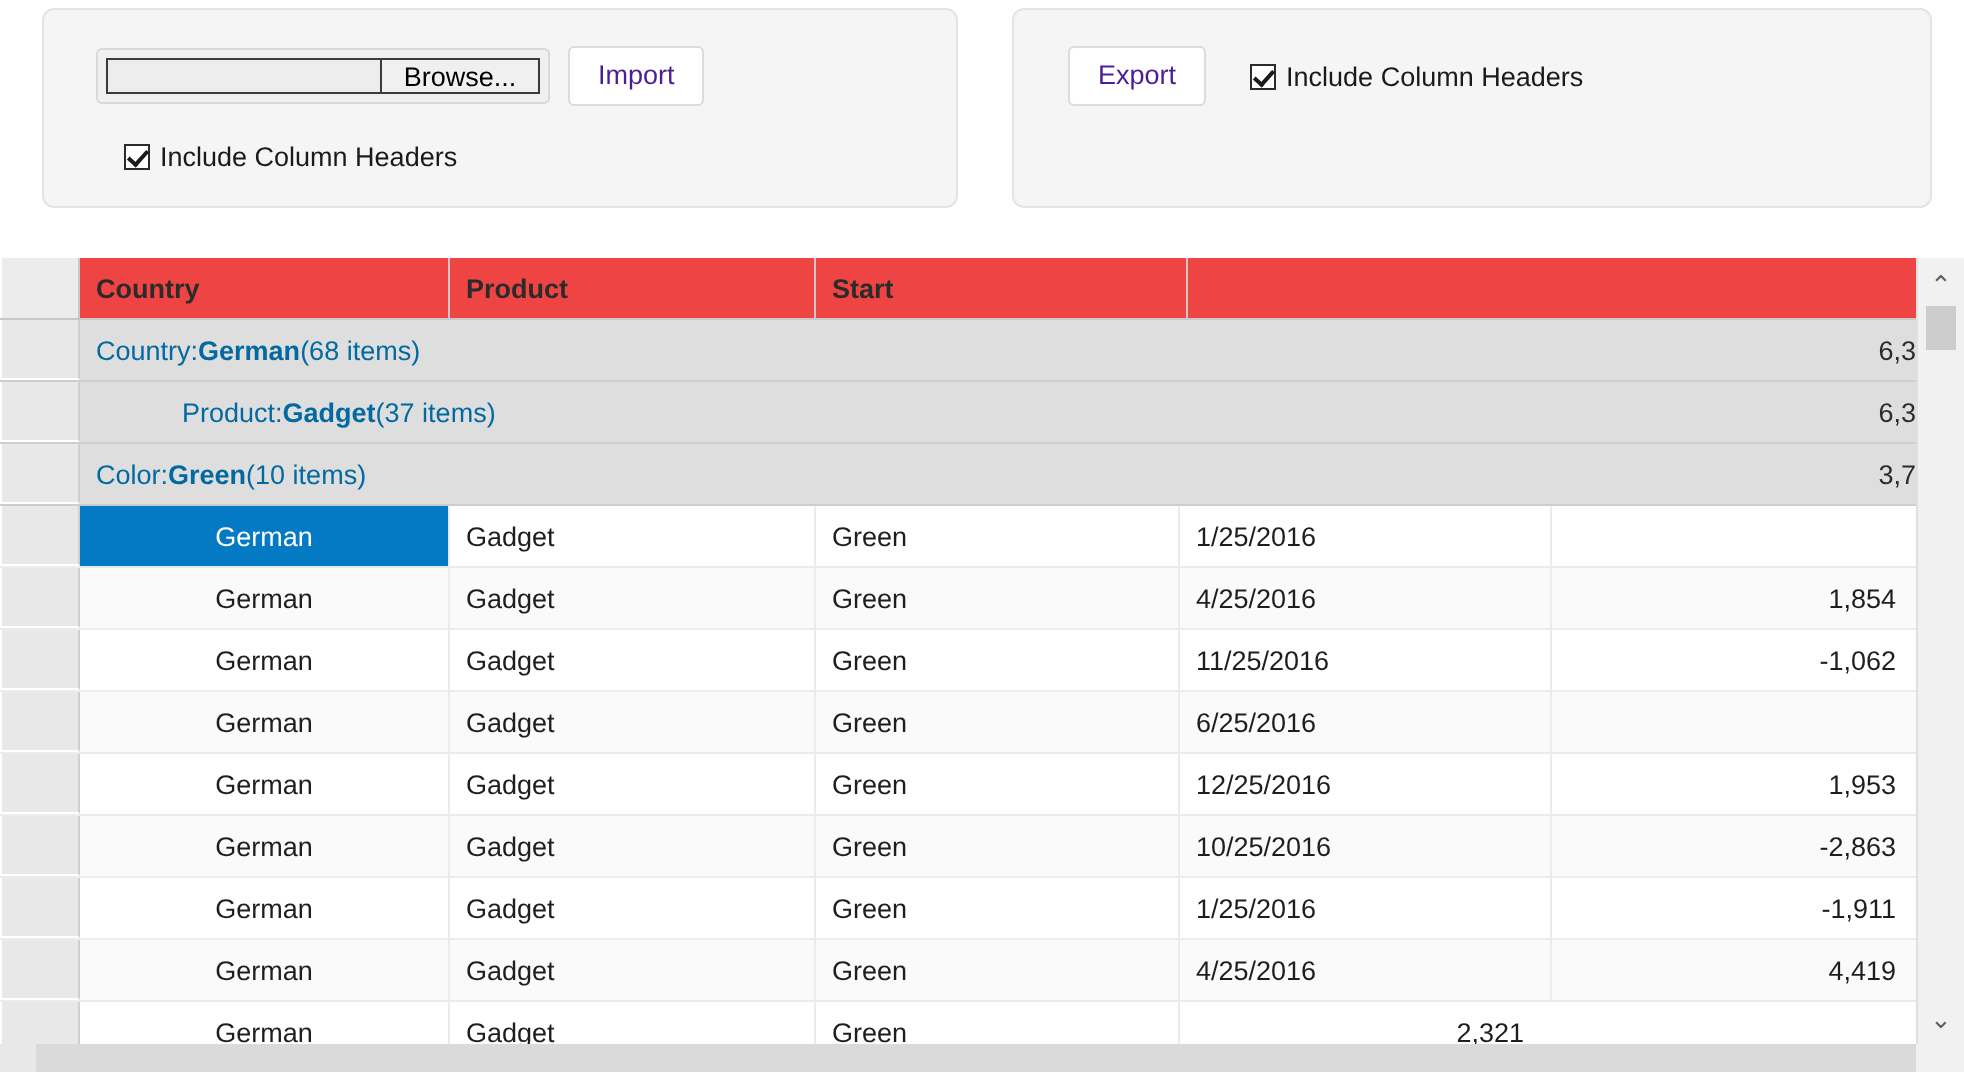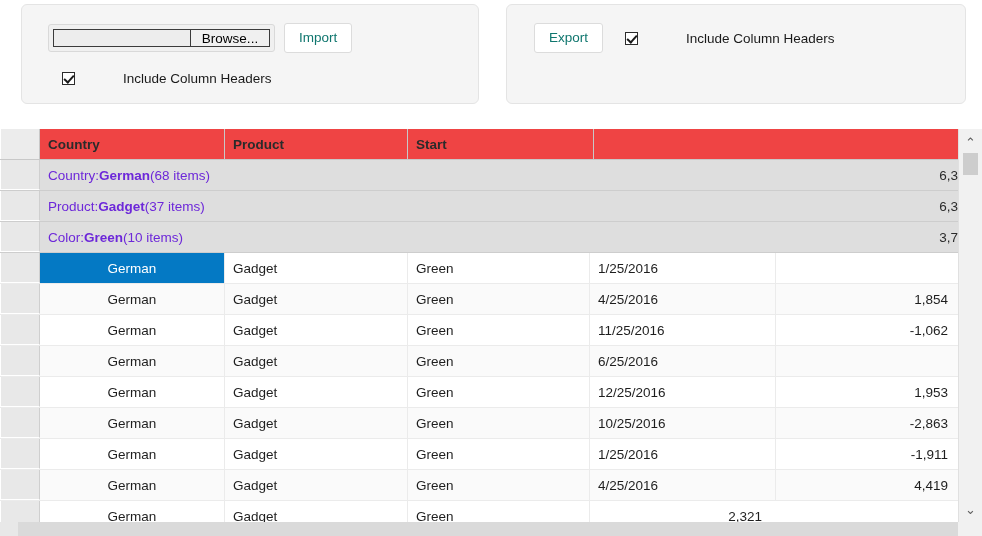--- a/index.html
+++ b/index.html
@@ -66,36 +66,35 @@
     justify-content: center;
     cursor: default;
     font-family: "Liberation Sans", sans-serif;
   }
 
   .btn {
     background: #ffffff;
     border: 1px solid #dcdcdc;
     border-radius: 3px;
     font-size: 13.5px;
-    color: #0f766e;
+    color: #4c1d95;
     padding: 0 14px;
     height: 30px;
     line-height: 28px;
     box-sizing: border-box;
     cursor: pointer;
     font-family: "Liberation Sans", sans-serif;
   }
 
   .chk-wrap {
     display: inline-flex;
     align-items: center;
     font-size: 13.5px;
     color: #1a1a1a;
     white-space: nowrap;
-    gap: 43px;
   }
   .chk {
     width: 13px;
     height: 13px;
     border: 1px solid #2b2b2b;
     background: #ffffff;
     display: inline-block;
     position: relative;
     margin-right: 5px;
     box-sizing: border-box;
@@ -175,35 +174,35 @@
   #header-row .c-amount { border-right: none; }
 
   
   .group-row { background: #dedede; border-bottom: 1px solid #cdcdcd; }
   .group-row .ind { background: #e8e8e8; }
   .group-row .group-label {
     flex: 1;
     display: flex;
     align-items: center;
     font-size: 13.5px;
-    color: #6d28d9;
+    color: #0369a1;
     padding-left: 8px;
   }
   .group-row .group-amount {
     width: 181px;
     flex: none;
     display: flex;
     align-items: center;
     justify-content: flex-end;
     font-size: 13.5px;
     color: #2b2b2b;
     padding-right: 9px;
   }
   .indent-1 { padding-left: 8px; }
-  .indent-2 { padding-left: 22px; }
+  .indent-2 { padding-left: 22px; margin-left: 43px; }
   .indent-3 { padding-left: 36px; }
 
   
   .data-row { background: #ffffff; border-bottom: 1px solid #ebebeb; }
   .data-row.alt { background: #fafafa; }
   .data-row .cell { border-right: 1px solid #ebebeb; }
   .data-row .c-amount { border-right: none; padding-right: 9px; }
   .data-row .c-country { justify-content: center; }
   .data-row.selected .c-country {
     background: #0479c4;

